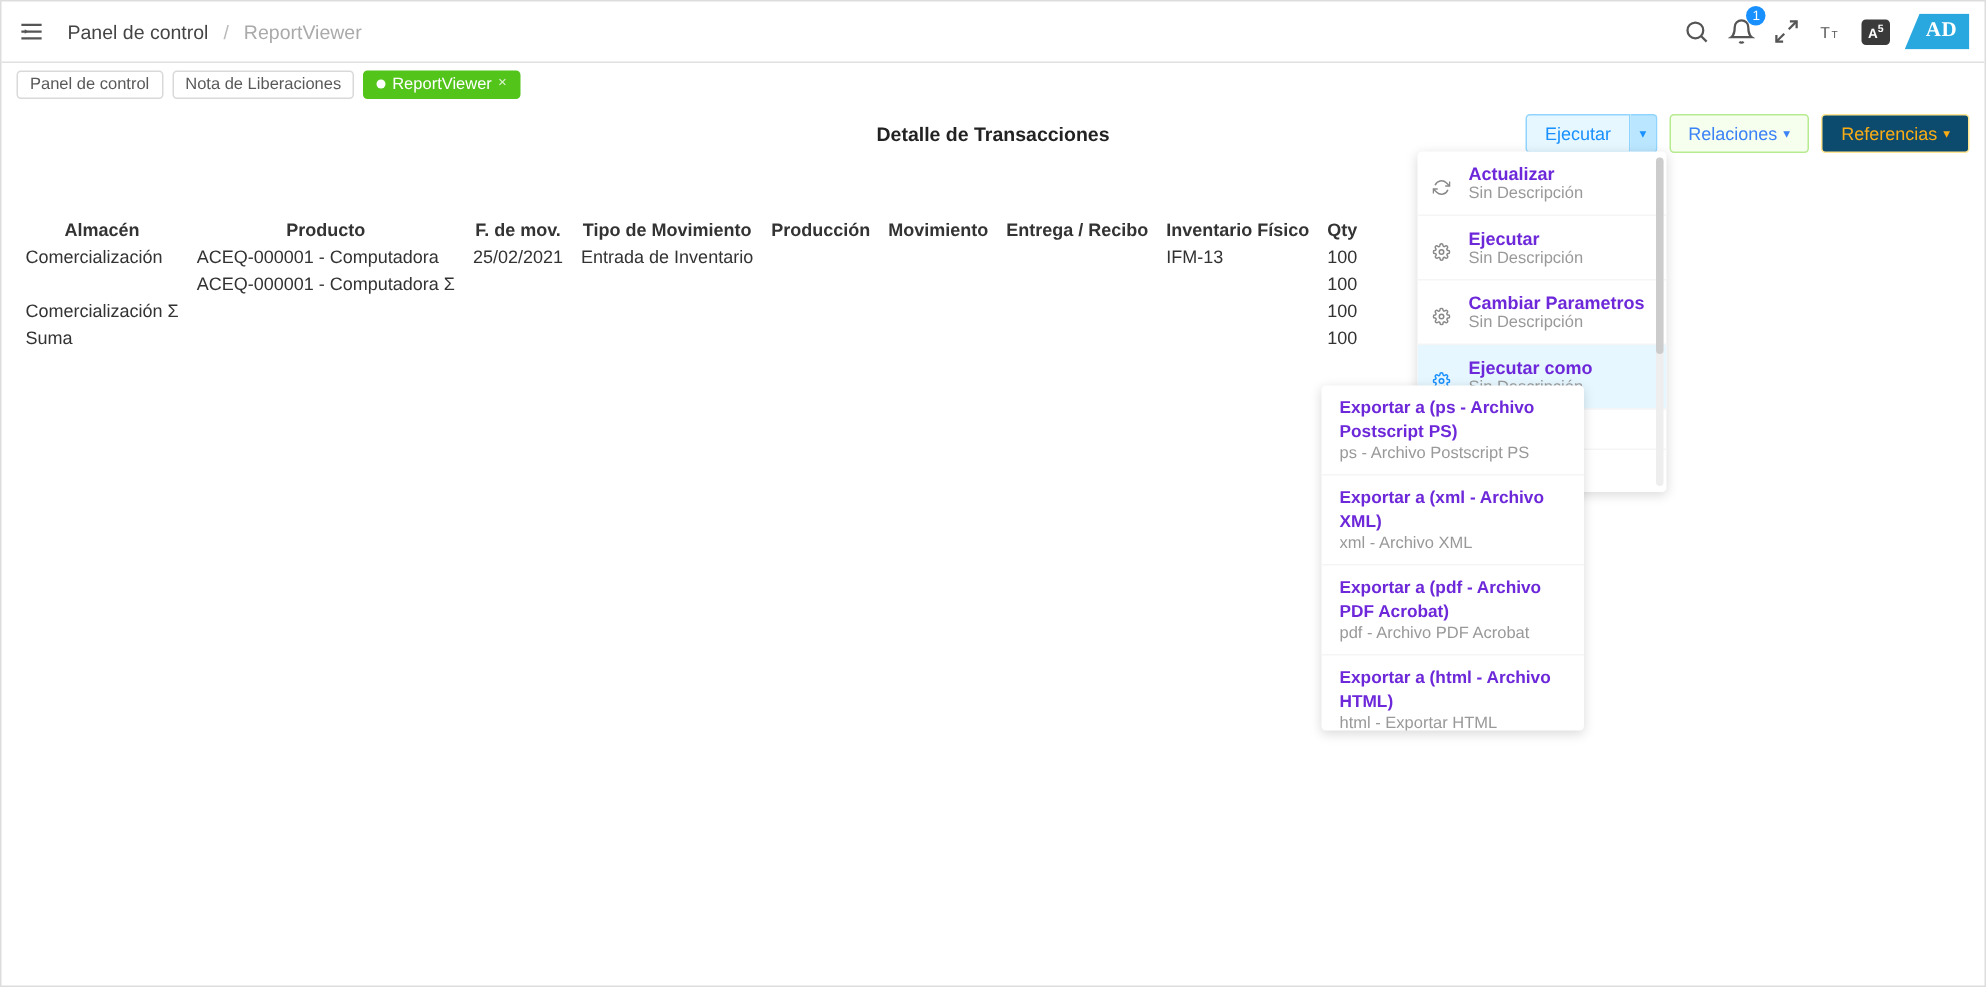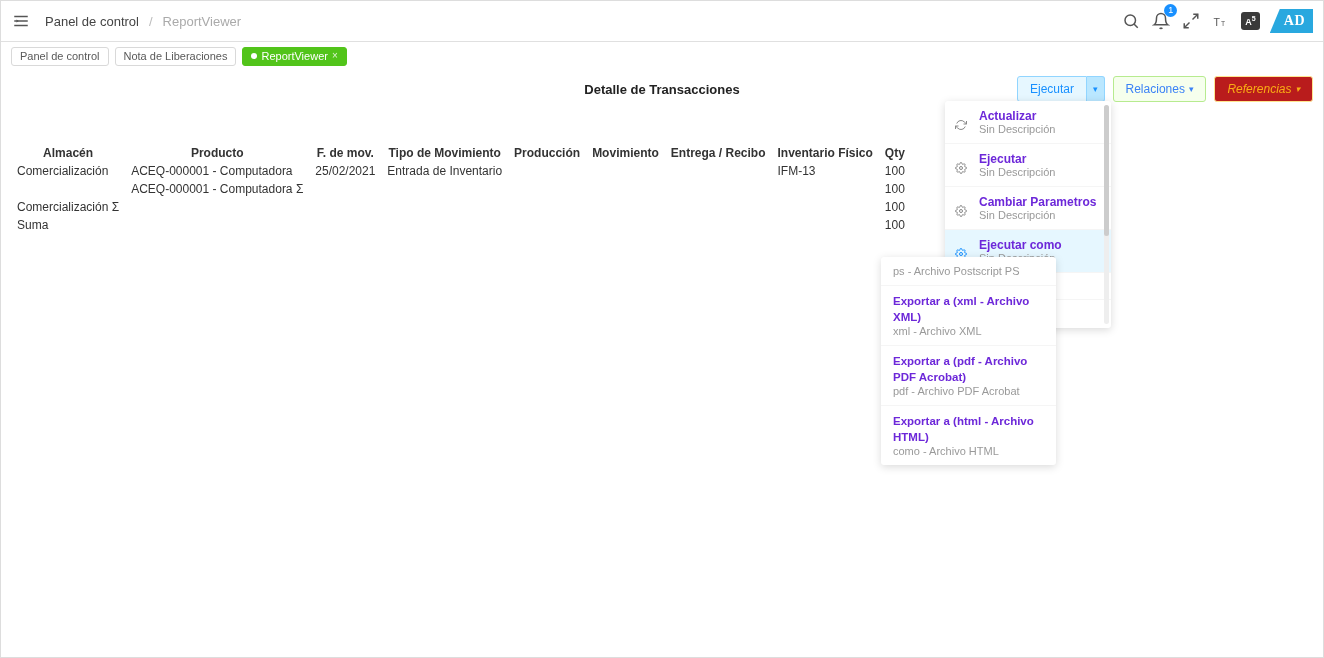--- a/index.html
+++ b/index.html
@@ -26,21 +26,21 @@
   .tab-active{background:#52c41a;color:#fff;border-color:#52c41a;}
   .tab-dot{width:6px;height:6px;border-radius:50%;background:#fff;display:inline-block;}
   .tab-x{font-size:10px;opacity:.8;}
   
   .toolbar{display:flex;align-items:center;justify-content:flex-end;gap:8px;padding:6px 10px;position:relative;}
   .title-center{position:absolute;left:0;right:0;text-align:center;font-weight:bold;font-size:13px;color:#222;pointer-events:none;}
   .btn{border:1px solid;border-radius:3px;padding:6px 12px;font-size:12px;line-height:1;display:flex;align-items:center;gap:4px;cursor:pointer;}
   .btn-blue{background:#e6f7ff;border-color:#91d5ff;color:#1890ff;}
   .btn-blue-dd{background:#bae7ff;border-color:#91d5ff;color:#1890ff;padding:6px 6px;}
   .btn-green{background:#f6ffed;border-color:#b7eb8f;color:#3b82f6;}
-  .btn-orange{background:#b91c1c;border-color:#ffe58f;color:#faad14;font-style:italic;}
+  .btn-orange{background:#0c4a6e;border-color:#ffe58f;color:#faad14;}
   .chev{font-size:9px;}
   
   .table-wrap{padding:0 10px;margin-top:36px;}
   table{border-collapse:collapse;font-size:12px;}
   th{font-weight:bold;text-align:center;padding:2px 6px;white-space:nowrap;}
   td{padding:2px 6px;white-space:nowrap;vertical-align:top;}
   td.num{text-align:right;}
   
   .dd{position:absolute;background:#fff;box-shadow:0 2px 8px rgba(0,0,0,.15);border-radius:3px;overflow:hidden;}
   .dd-main{top:100px;left:944px;width:166px;}
@@ -277,30 +277,31 @@
             <div class="dd-title"></div>
             <div class="dd-desc" style="text-align: right;">Reporte</div>
           </div>
         </div>
       </div>
   </div>
 
   <div class="dd dd-sub">
     <div id="dd-sub-list">
         <div class="dd-item">
+          <div class="dd-title">Exportar a (ps - Archivo Postscript PS)</div>
           <div class="dd-desc">ps - Archivo Postscript PS</div>
         </div>
         <div class="dd-item">
           <div class="dd-title">Exportar a (xml - Archivo XML)</div>
           <div class="dd-desc">xml - Archivo XML</div>
         </div>
         <div class="dd-item">
           <div class="dd-title">Exportar a (pdf - Archivo PDF Acrobat)</div>
           <div class="dd-desc">pdf - Archivo PDF Acrobat</div>
         </div>
         <div class="dd-item">
           <div class="dd-title">Exportar a (html - Archivo HTML)</div>
-          <div class="dd-desc">como - Archivo HTML</div>
+          <div class="dd-desc">html - Exportar HTML</div>
         </div>
       </div>
   </div>
 
 </div>
 
 </body></html>

